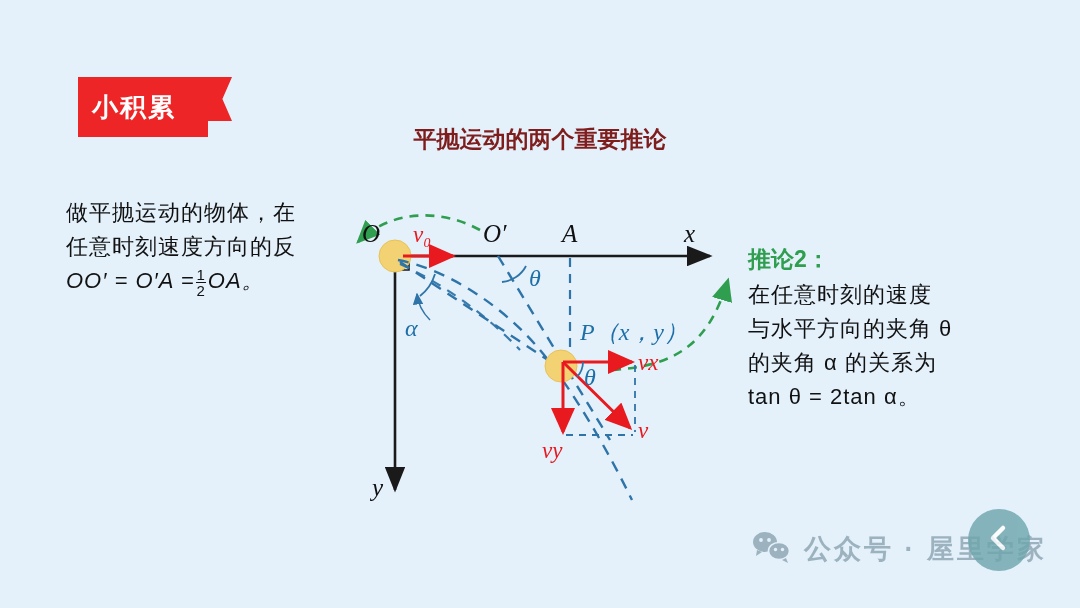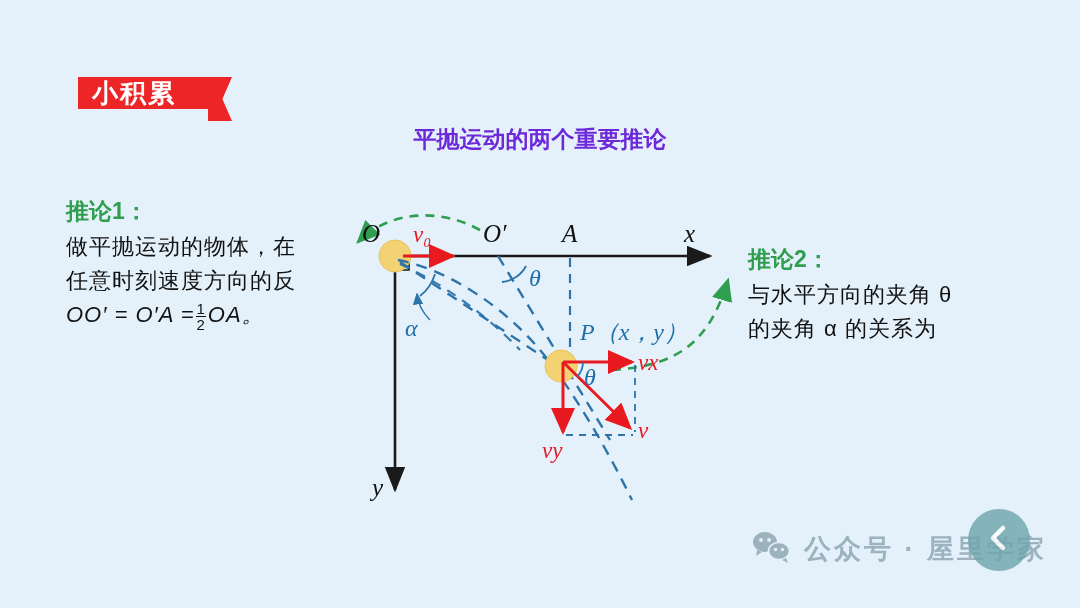--- a/index.html
+++ b/index.html
@@ -6,21 +6,21 @@
   body{
     width:1080px;height:608px;
     background:#e4f1fb;
     font-family:"Liberation Serif",serif;
     overflow:hidden;
     position:relative;
   }
   
   #ribbon{
     position:absolute;left:78px;top:77px;
-    height:32px;width:130px;
+    height:60px;width:130px;
     background:#ee2526;
     display:flex;align-items:center;justify-content:flex-start;
     box-sizing:border-box;padding-left:14px;
     clip-path:polygon(0 0,100% 0,100% 100%,0 100%);
   }
   #ribbon-notch{
     position:absolute;left:208px;top:77px;
     width:24px;height:44px;
     background:#ee2526;
     clip-path:polygon(0 0,100% 0,60% 50%,100% 100%,0 100%);
@@ -28,21 +28,21 @@
   #ribbon-label{
     color:#ffffff;font-family:"Liberation Sans",sans-serif;
     font-weight:bold;font-size:26px;letter-spacing:2px;
     white-space:nowrap;
   }
   
   #main-title{
     position:absolute;left:0;top:124px;width:1080px;
     text-align:center;
     font-family:"Liberation Sans",sans-serif;
-    font-weight:bold;font-size:23px;color:#6d28d9;
+    font-weight:bold;font-size:23px;color:#7f1d1d;
   }
   
   .block{position:absolute;width:275px;}
   #block-left{left:66px;top:196px;}
   #block-right{left:748px;top:196px;margin-top:48px;}
   .block-heading{
     color:#2f9e4f;font-family:"Liberation Sans",sans-serif;
     font-weight:bold;font-size:23px;margin-bottom:3px;
   }
   .block-line{
@@ -80,32 +80,33 @@
 <body>
 
 <div id="ribbon">
   <span id="ribbon-label">小积累</span>
 </div>
 <div id="ribbon-notch"></div>
 
 <div id="main-title">平抛运动的两个重要推论</div>
 
 <div class="block" id="block-left">
-  <div class="block-heading">推论1：</div>
   <div class="block-line">做平抛运动的物体，在</div>
   <div class="block-line">任意时刻速度方向的反</div>
   <div class="block-line">
     <i>OO′ = O′A =</i><span class="frac"><span class="num">1</span><span class="den">2</span></span><i>OA。</i>
   </div>
 </div>
 
 <div class="block" id="block-right">
   <div class="block-heading">推论2：</div>
+  <div class="block-line">在任意时刻的速度</div>
   <div class="block-line">与水平方向的夹角 θ</div>
   <div class="block-line">的夹角 α 的关系为</div>
+  <div class="block-line">tan θ = 2tan α。</div>
 </div>
 
 <div id="diagram">
 <svg width="520" height="360" viewBox="0 0 520 360" xmlns="http://www.w3.org/2000/svg">
   <defs>
     <marker id="arrowBlack" markerWidth="10" markerHeight="8" refX="9" refY="4" orient="auto">
       <path d="M0,0 L10,4 L0,8 Z" fill="#1a1a1a"></path>
     </marker>
     <marker id="arrowRed" markerWidth="9" markerHeight="8" refX="8" refY="4" orient="auto">
       <path d="M0,0 L9,4 L0,8 Z" fill="#e8191f"></path>

